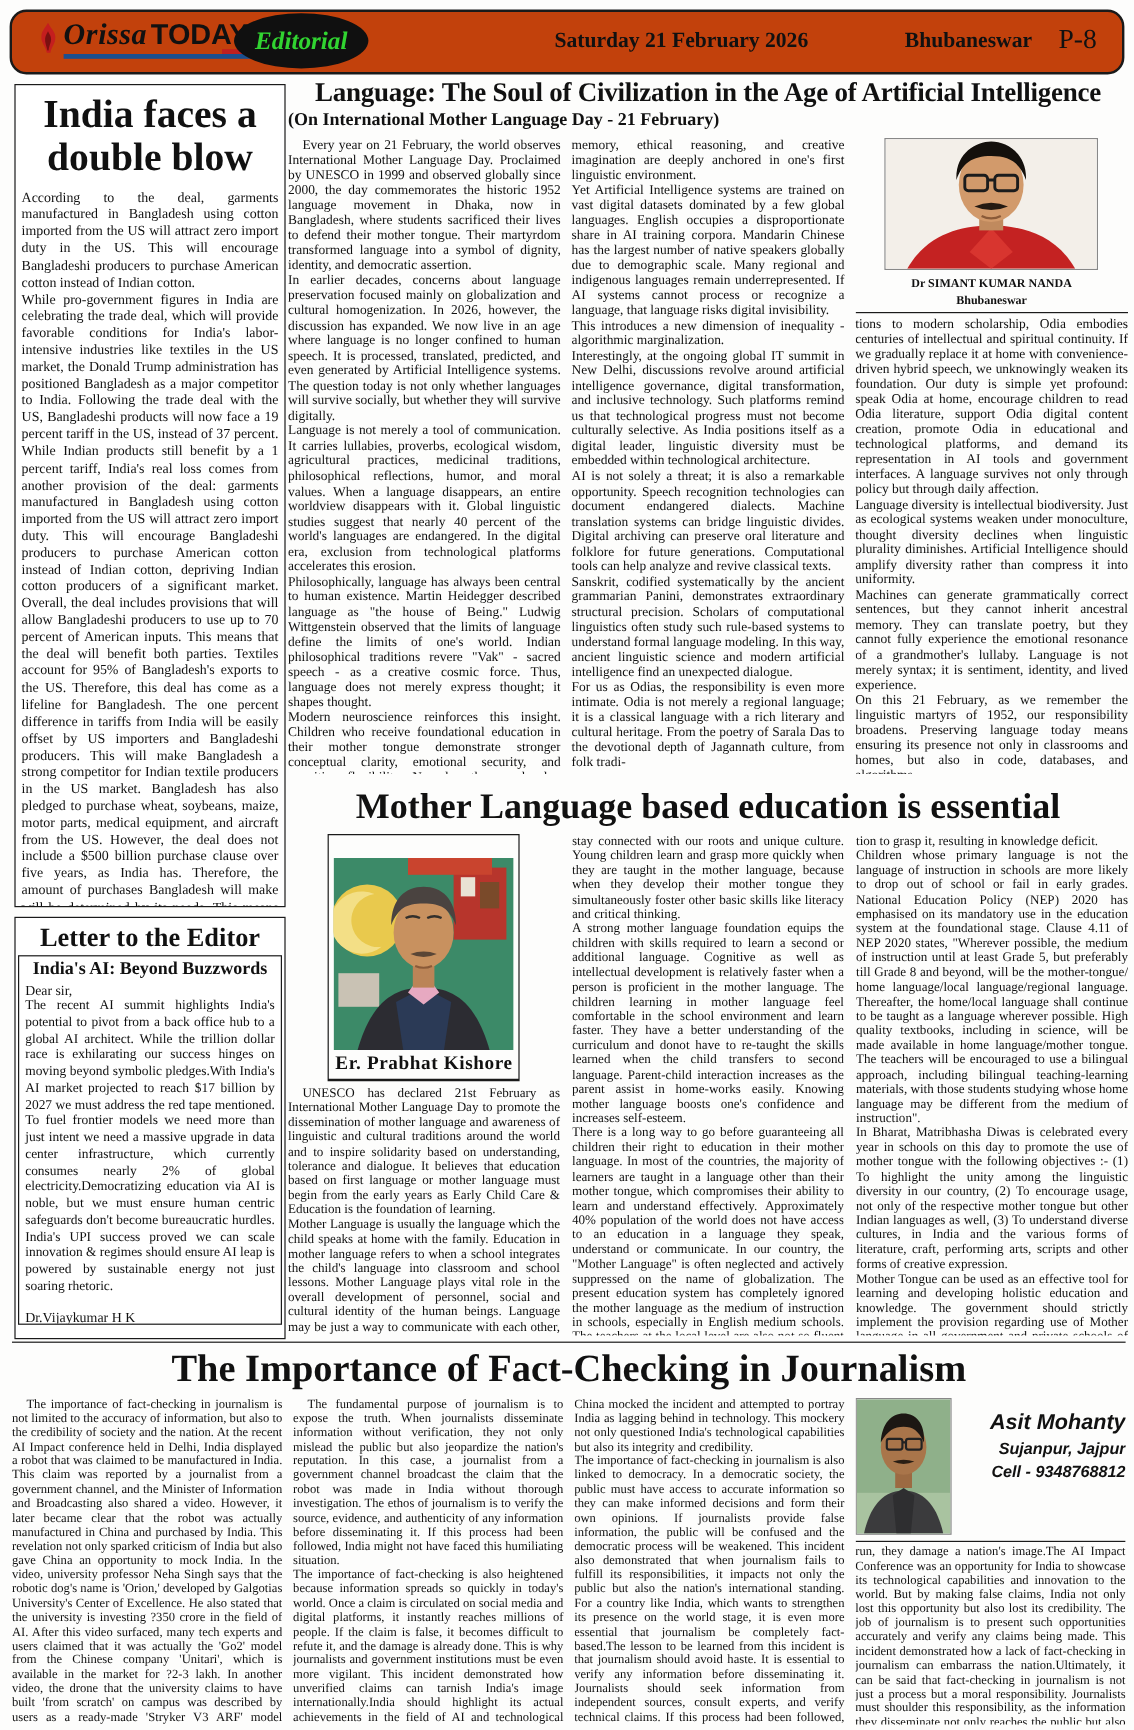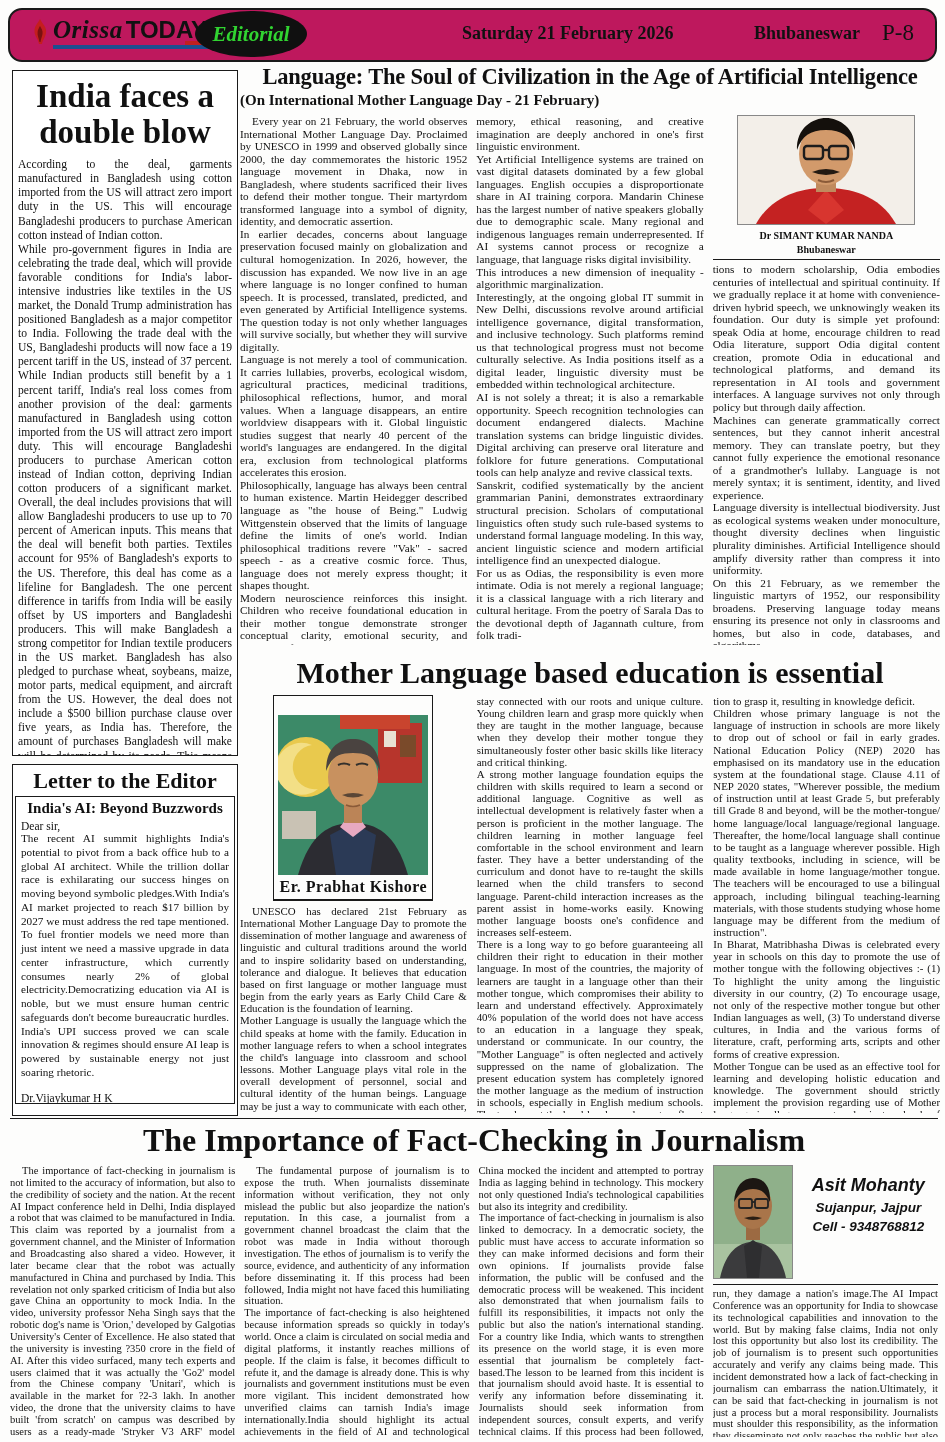--- a/index.html
+++ b/index.html
@@ -1,20 +1,20 @@
 <!DOCTYPE html>
 <html><head>
 <meta charset="utf-8">
 <style>
   html,body{margin:0;padding:0;background:#e8e8e8;}
   .page{position:relative;width:945px;height:1442px;background:#fdfdfc;margin:0 auto;
         font-family:"Liberation Serif",serif;color:#111;overflow:hidden;}
   
   .masthead{position:absolute;left:8px;top:8px;width:925px;height:50px;border:2px solid #1a1a1a;
-            border-radius:14px;background:#be185d;}
+            border-radius:14px;background:#c2410c;}
   .logo{position:absolute;left:20px;top:6px;display:flex;align-items:center;}
   .logo-text{display:flex;flex-direction:column;}
   .logo-row{display:flex;align-items:baseline;}
   .logo-orissa{font-style:italic;font-weight:bold;font-size:25px;letter-spacing:.5px;}
   .logo-today{font-family:"Liberation Sans",sans-serif;font-weight:bold;font-size:24px;margin-left:3px;}
   .logo-bar{height:4px;background:#1c4f8f;width:168px;margin-top:1px;position:relative;}
   .logo-bar::after{content:"";position:absolute;right:2px;top:-4px;width:34px;height:4px;background:#c02020;}
   .badge{position:absolute;left:185px;top:1px;width:112px;height:46px;background:#101010;
          border-radius:50%;display:flex;align-items:center;justify-content:center;}
   .badge span{color:#31d431;font-style:italic;font-weight:bold;font-size:21px;}
@@ -58,21 +58,21 @@
                text-align:center;box-sizing:border-box;border-bottom:2px solid #1a1a1a;}
   .kishore-caption{font-size:16px;font-weight:bold;letter-spacing:.5px;padding:3px 0 2px;}
   
   .fact{position:absolute;left:10px;top:1118px;width:928px;border-top:1.5px solid #1a1a1a;padding-top:3px;}
   .fact-title{font-size:32px;font-weight:bold;text-align:center;margin:0 0 6px;}
   .fact-cols{display:flex;gap:9px;height:272px;overflow:hidden;}
   .fact-cols .col{flex:1;overflow:hidden;}
   .fact-cols .body p{font-size:10.5px;line-height:1.13;}
   .mohanty-row{display:flex;gap:6px;align-items:flex-start;border-bottom:1.5px solid #1a1a1a;
                padding-bottom:5px;margin-bottom:3px;}
-  .mohanty-meta{flex:1;text-align:center;font-family:"Liberation Sans",sans-serif;
+  .mohanty-meta{flex:1;text-align:right;font-family:"Liberation Sans",sans-serif;
                 font-style:italic;font-weight:bold;padding-top:10px;}
   .mohanty-name{font-size:18px;}
   .mohanty-place,.mohanty-cell{font-size:13.5px;margin-top:4px;}
 </style>
 </head>
 <body>
 
 <div class="page">
 
   <div class="masthead">
@@ -156,22 +156,22 @@
               <line x1="85" y1="34" x2="91" y2="34" stroke="#1c1c1c" stroke-width="2.4"></line>
               <path d="M74 56 Q88 50 102 56 Q88 62 74 56 Z" fill="#241a12"></path>
               <path d="M80 64 Q88 68 96 64" stroke="#8a5a38" stroke-width="2" fill="none"></path>
             </svg>
           </span>
           <div class="photo-caption">Dr SIMANT KUMAR NANDA</div>
           <div class="photo-caption">Bhubaneswar</div>
         </div>
         <div class="body">
             <p>tions to modern scholarship, Odia embodies centuries of intellectual and spiritual continuity. If we gradually replace it at home with convenience-driven hybrid speech, we unknowingly weaken its foundation. Our duty is simple yet profound: speak Odia at home, encourage children to read Odia literature, support Odia digital content creation, promote Odia in educational and technological platforms, and demand its representation in AI tools and government interfaces. A language survives not only through policy but through daily affection.</p>
+            <p>Language diversity is intellectual biodiversity. Just as ecological systems weaken under monoculture, thought diversity declines when linguistic plurality diminishes. Artificial Intelligence should amplify diversity rather than compress it into uniformity.</p>
             <p>Machines can generate grammatically correct sentences, but they cannot inherit ancestral memory. They can translate poetry, but they cannot fully experience the emotional resonance of a grandmother's lullaby. Language is not merely syntax; it is sentiment, identity, and lived experience.</p>
-            <p>Language diversity is intellectual biodiversity. Just as ecological systems weaken under monoculture, thought diversity declines when linguistic plurality diminishes. Artificial Intelligence should amplify diversity rather than compress it into uniformity.</p>
             <p>On this 21 February, as we remember the linguistic martyrs of 1952, our responsibility broadens. Preserving language today means ensuring its presence not only in classrooms and homes, but also in code, databases, and algorithms.</p>
           </div>
       </div>
     </div>
   </div>
 
   <div class="mother">
     <h1 class="mother-title">Mother Language based education is essential</h1>
     <div class="mother-cols">
       <div class="col">

